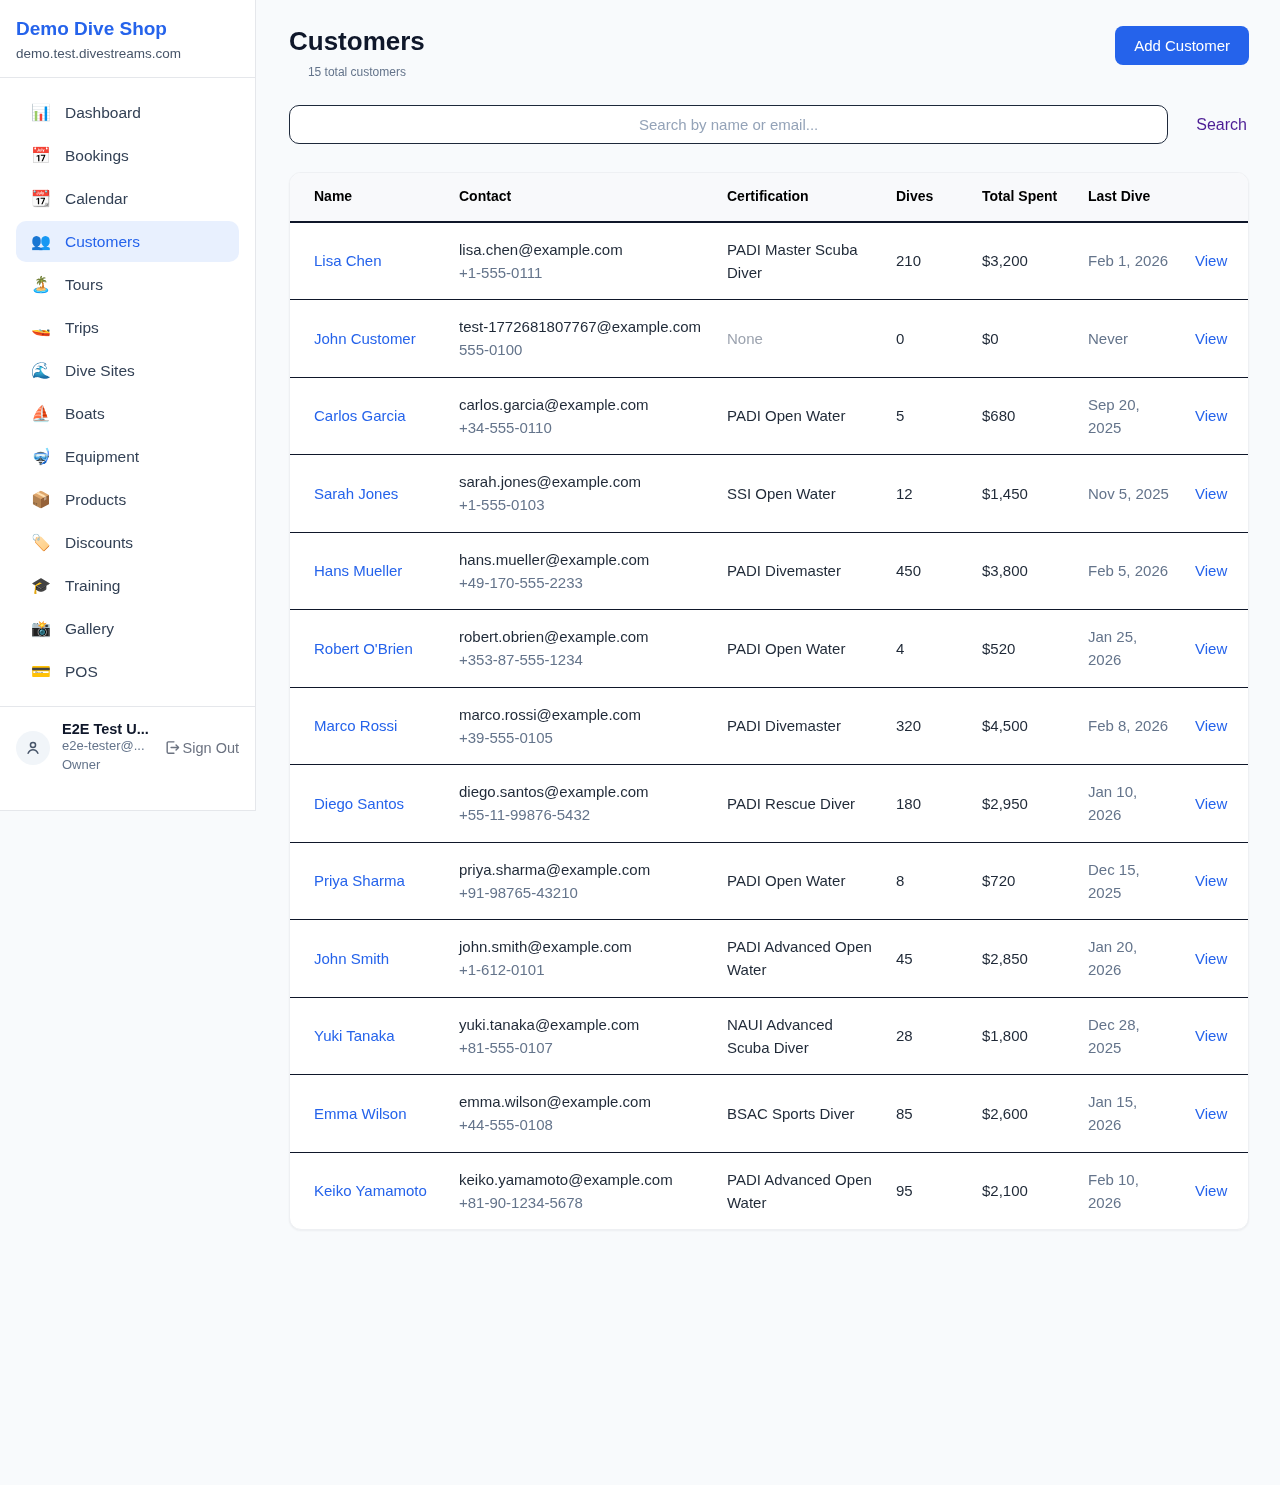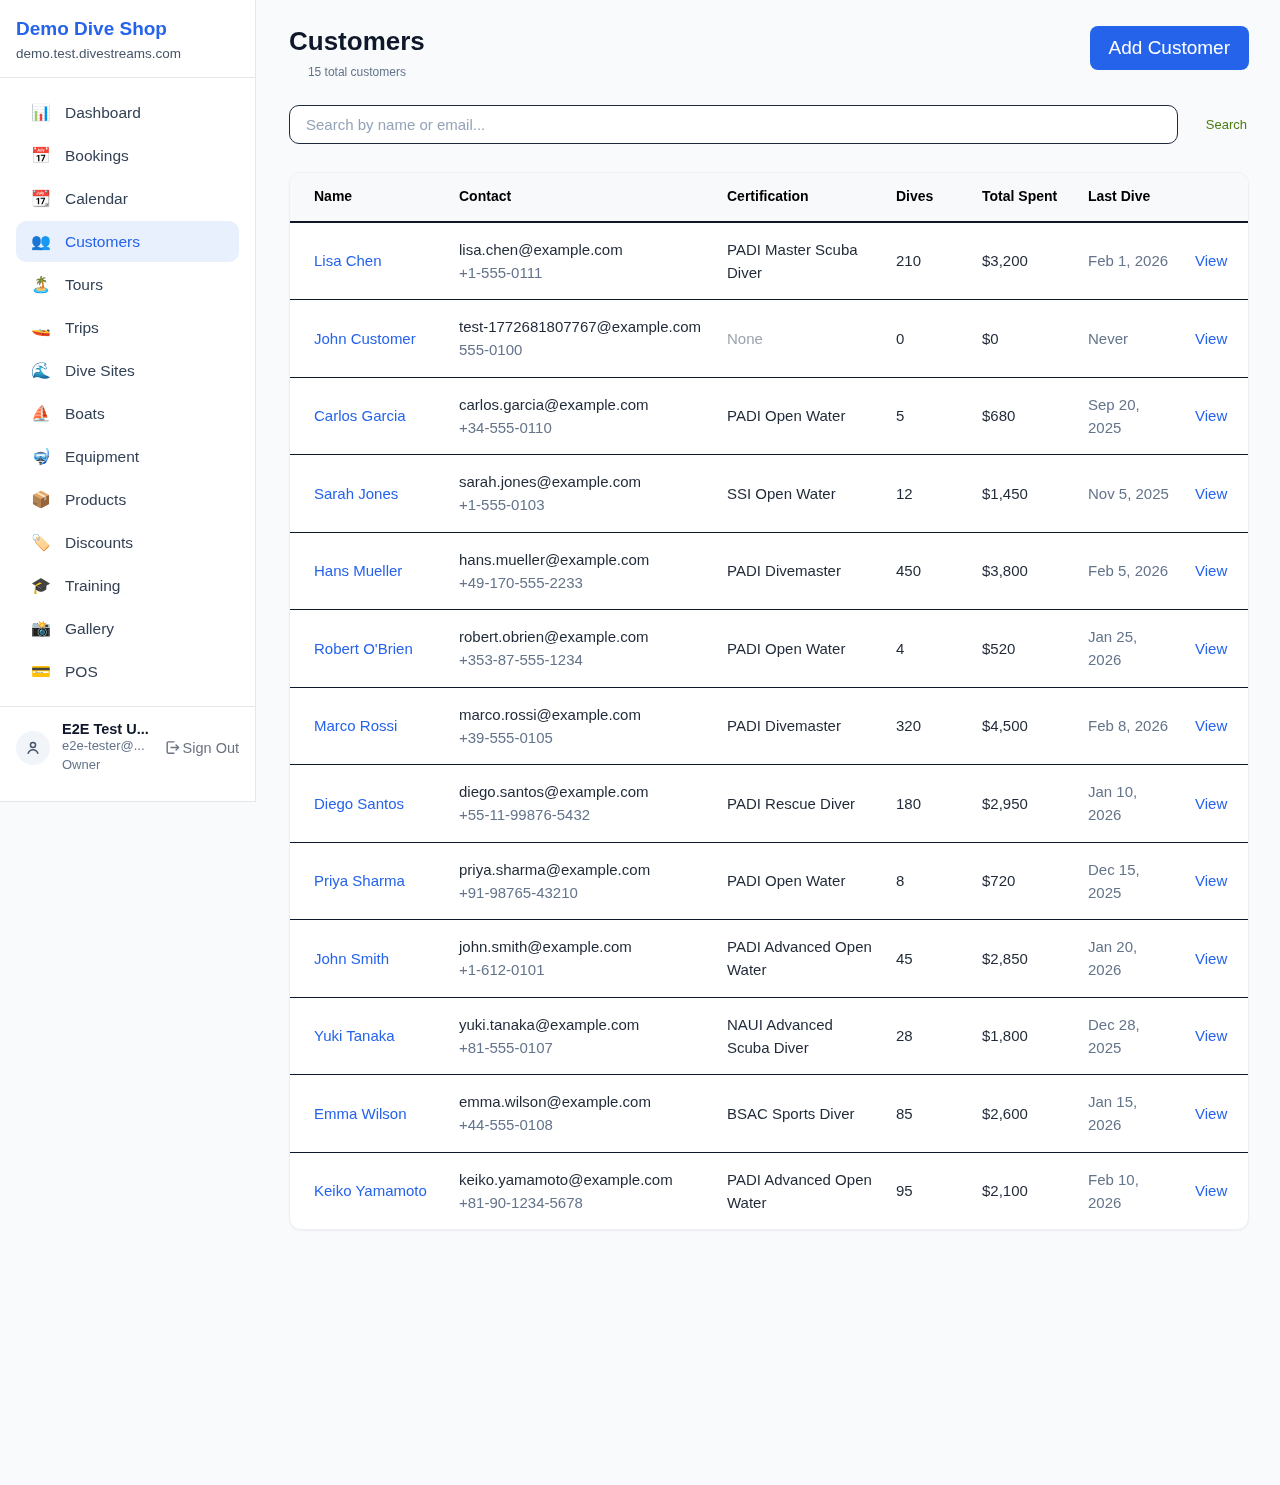--- a/index.html
+++ b/index.html
@@ -13,21 +13,21 @@
   }
 
   
   .sidebar {
     position: absolute;
     left: 0; top: 0;
     width: 256px;
     background: #ffffff;
     border-right: 1px solid #e5e7eb;
     border-bottom: 1px solid #e5e7eb;
-    padding-bottom: 12px;
+    padding-bottom: 21px;
   }
   .sidebar-header { padding: 18px 16px 16px 16px; border-bottom: 1px solid #e5e7eb; }
   .shop-name { color: #2563eb; font-size: 19px; font-weight: 700; margin-bottom: 6px; }
   .shop-domain { color: #475569; font-size: 13.5px; }
   .nav { list-style: none; padding: 12px 8px; }
   .nav-item {
     display: flex; align-items: center; gap: 13px;
     padding: 11px 10px 11px 14px;
     margin: 2px 8px;
     border-radius: 10px;
@@ -59,37 +59,37 @@
 
   
   .main { margin-left: 256px; padding: 26px 31px 30px 33px; }
   .page-header { display: flex; justify-content: space-between; align-items: flex-start; margin-bottom: 26px; }
   .page-title { font-size: 26px; font-weight: 700; color: #0f172a; margin-bottom: 8px; }
   .page-subtitle { font-size: 12px; color: #64748b; text-align: center; }
   .btn-primary {
     background: #2563eb; color: #ffffff;
     border: none; border-radius: 8px;
     padding: 11px 19px;
-    font-size: 19px; font-weight: 500;
+    font-size: 15px; font-weight: 500;
     font-family: inherit; cursor: pointer;
   }
 
   .search-row { display: flex; align-items: center; gap: 26px; margin-bottom: 28px; }
   .search-input {
     flex: 1; height: 39px;
     border: 1px solid #1e293b;
     border-radius: 10px;
     padding: 0 16px;
     font-size: 15px; font-family: inherit;
-    color: #0f172a; background: #ffffff;
+    color: #0f172a; background: #ffffff; text-align: center;
   }
   .search-input::placeholder { color: #94a3b8; }
   .search-btn {
     background: none; border: none;
-    color: #4d7c0f; font-size: 13px; font-weight: 500;
+    color: #4c1d95; font-size: 16px; font-weight: 500;
     font-family: inherit; cursor: pointer; padding: 6px 2px;
   }
 
   
   .table-card {
     background: #ffffff;
     border-radius: 12px;
     border: 1px solid #eef0f3;
     box-shadow: 0 1px 2px rgba(15,23,42,0.05);
     overflow: hidden;

